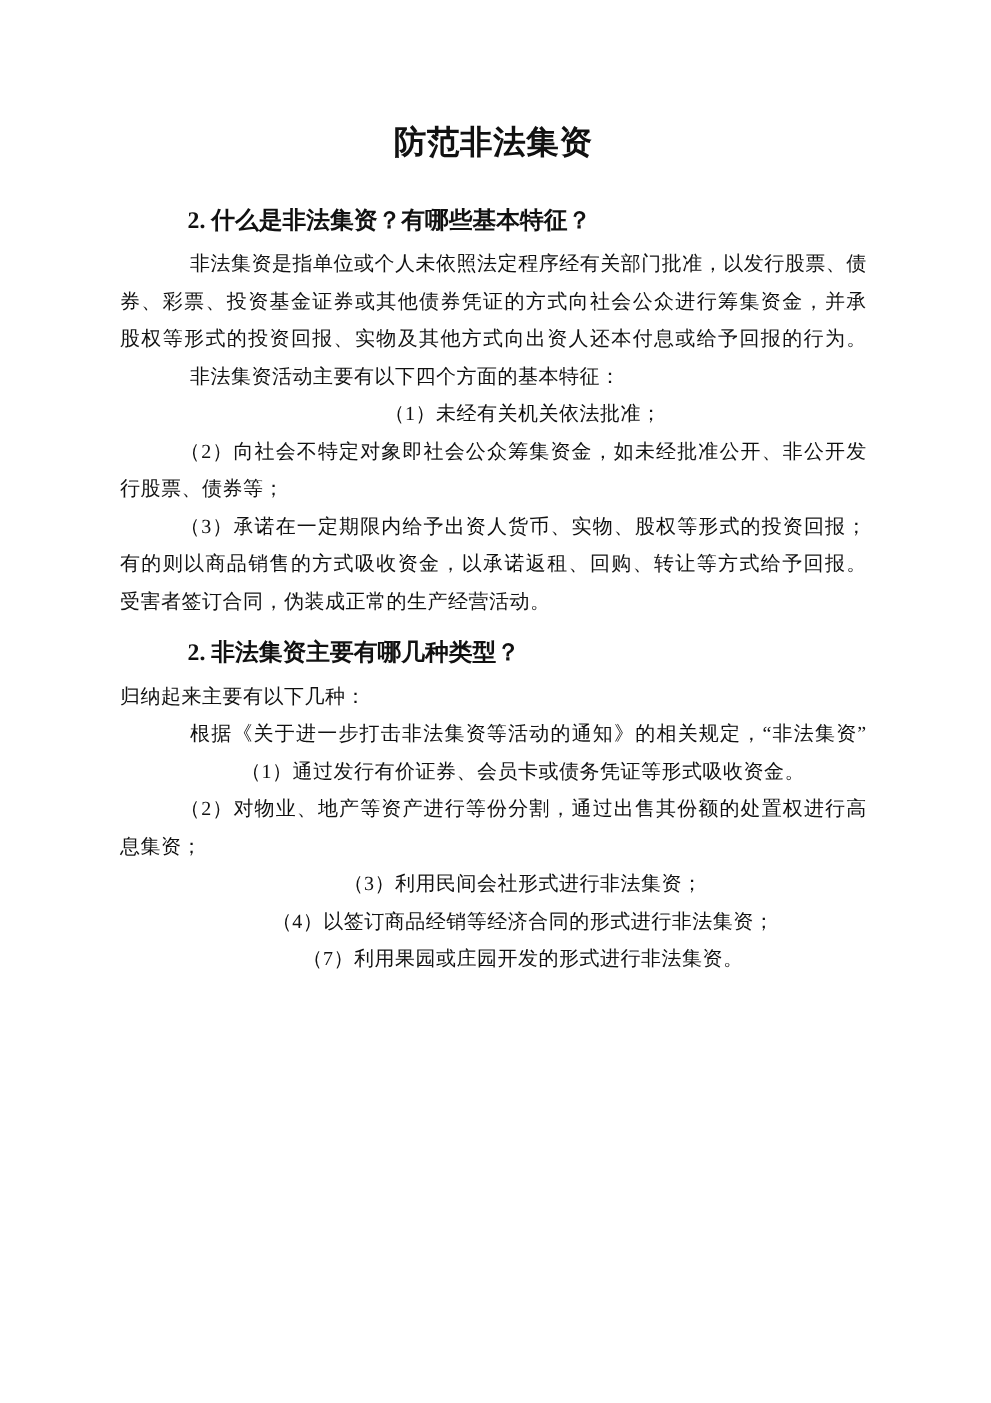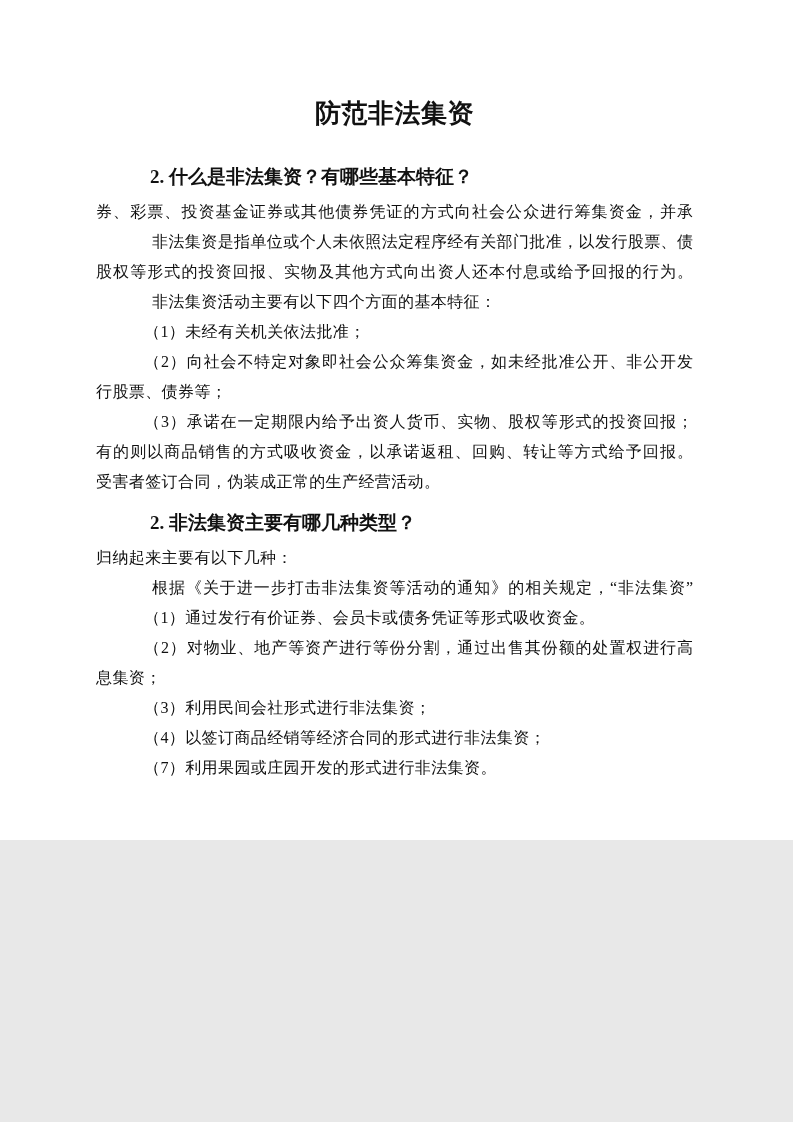--- a/index.html
+++ b/index.html
@@ -1,19 +1,19 @@
 <!DOCTYPE html>
 <html><head>
 <meta charset="utf-8">
 <style>
   html, body { margin: 0; padding: 0; background: #e8e8e8; }
   .page {
     position: relative;
     width: 793px;
-    height: 840px;
+    height: 1122px;
     margin: 0 auto;
     background: #ffffff;
     color: #111111;
     font-family: "Liberation Serif", "DejaVu Serif", serif;
     overflow: hidden;
   }
   .content {
     margin-left: 96px;
     margin-right: 100px; 
   }
@@ -42,35 +42,35 @@
     white-space: nowrap;
     text-align: left;
   }
   .line.j {
     white-space: normal;
     text-align: justify;
     text-align-last: justify;
     letter-spacing: 0;
   }
   .ind-a { text-indent: 56px; }  
-  .ind-b { text-indent: 48px; }  
+  .ind-b { text-indent: 48px; text-align: center; }  
 </style>
 <title>防范非法集资</title></head>
 <body>
 
 <div class="page">
   <div class="content">
 
     <h1 class="doc-title">防范非法集资</h1>
 
     <h2 class="sec-heading">2. 什么是非法集资？有哪些基本特征？</h2>
 
     <div class="para">
+      <div class="line ind-a j">非法集资是指单位或个人未依照法定程序经有关部门批准，以发行股票、债</div>
       <div class="line j">券、彩票、投资基金证券或其他债券凭证的方式向社会公众进行筹集资金，并承</div>
-      <div class="line ind-a j">非法集资是指单位或个人未依照法定程序经有关部门批准，以发行股票、债</div>
       <div class="line j">股权等形式的投资回报、实物及其他方式向出资人还本付息或给予回报的行为。</div>
     </div>
 
     <div class="para">
       <div class="line ind-a">非法集资活动主要有以下四个方面的基本特征：</div>
     </div>
 
     <div class="para">
       <div class="line ind-b">（1）未经有关机关依法批准；</div>
     </div>

